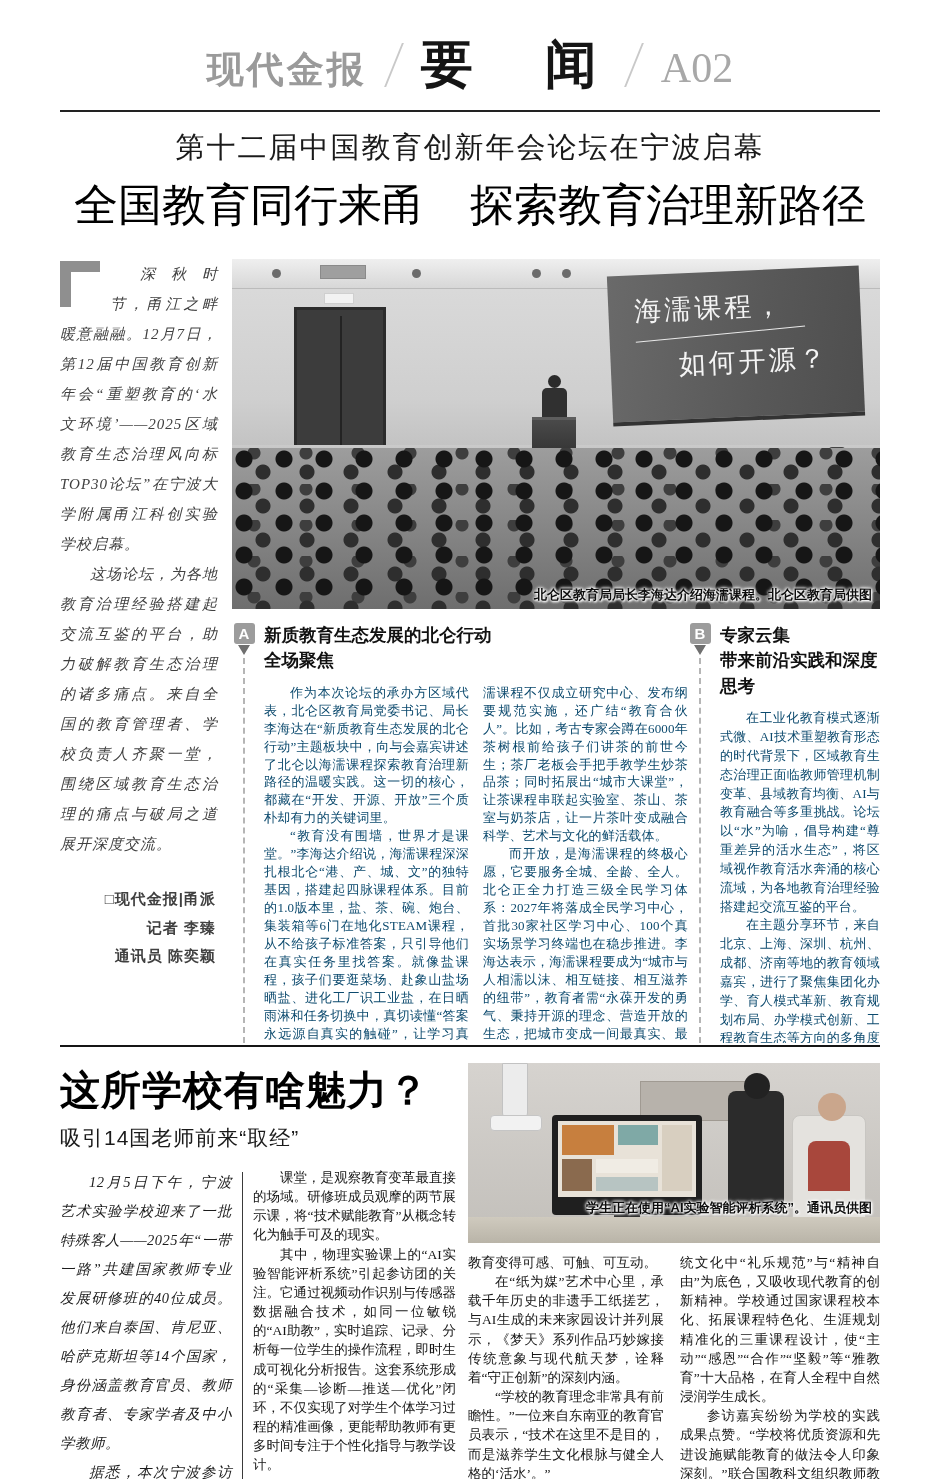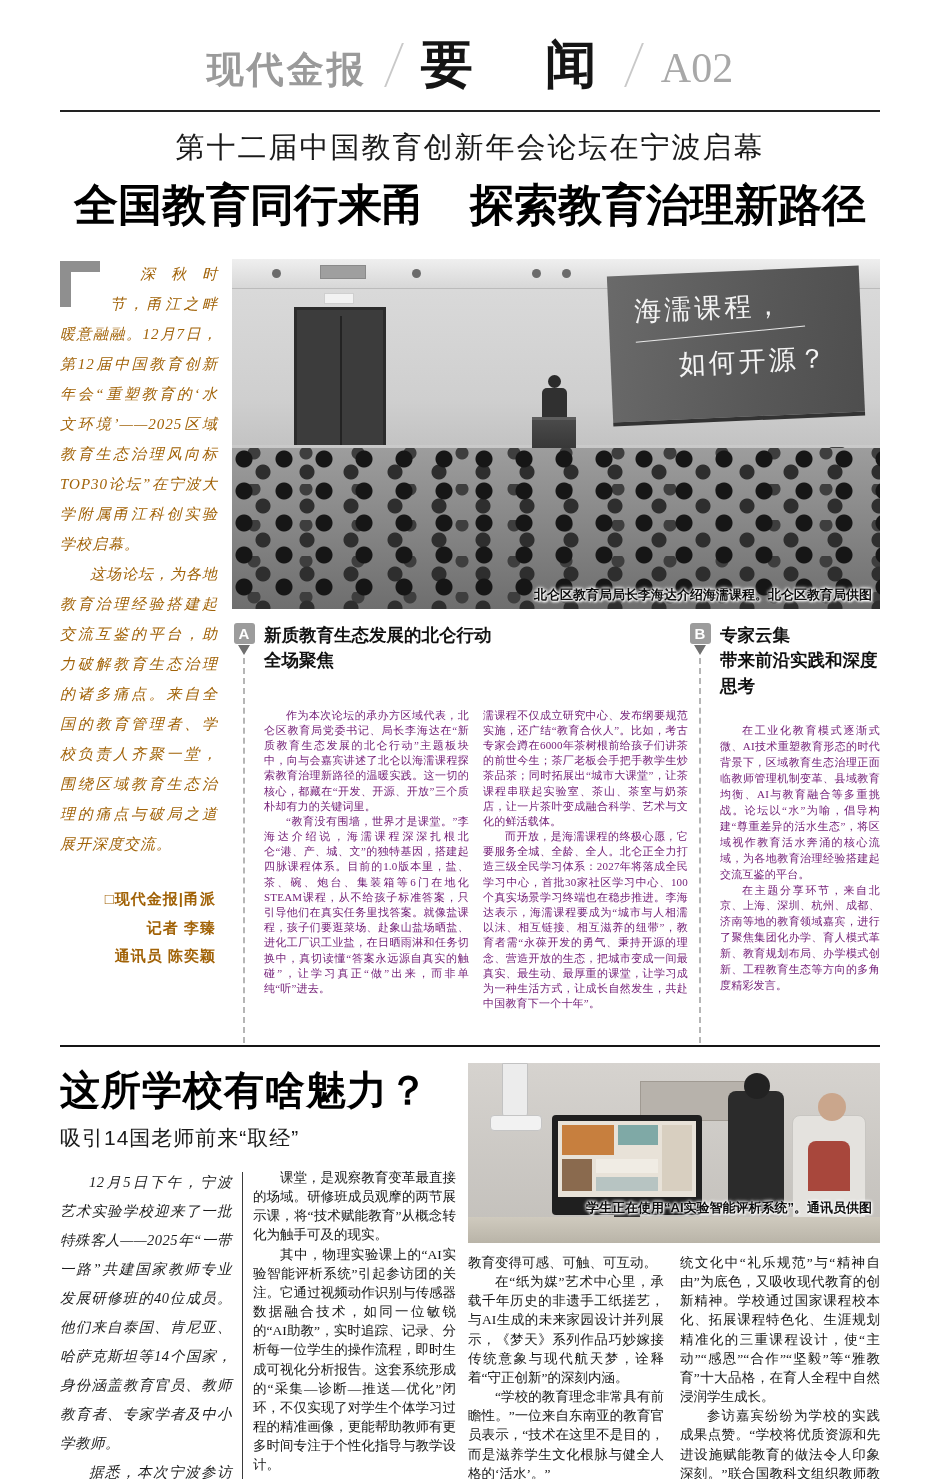--- a/index.html
+++ b/index.html
@@ -15,25 +15,25 @@
   .masthead { display:flex; align-items:baseline; justify-content:center; gap:26px; margin-top:30px; }
   .paper-name { font-family:"Liberation Sans","DejaVu Sans",sans-serif; font-weight:bold; font-size:37px; color:#9a9a9a; letter-spacing:3px; }
   .section-name { font-family:"Liberation Sans","DejaVu Sans",sans-serif; font-weight:bold; font-size:52px; color:#151515; letter-spacing:10px; }
   .page-no { font-family:"Liberation Serif",serif; font-size:42px; color:#a8a8a8; }
   .slash { width:2px; height:44px; background:#c9c9c9; transform:skewX(-22deg); align-self:center; }
   .head-rule { border-top:2px solid #222; margin-top:10px; }
   .dateline { text-align:center; font-family:"Liberation Sans",sans-serif; font-size:12.5px; color:#333; margin-top:8px; letter-spacing:1px; }
 
   
   .kicker { text-align:center; font-family:"Liberation Sans",sans-serif; font-size:29px; color:#1a1a1a; letter-spacing:2px; margin-top:16px; font-weight:500; }
-  .headline1 { text-align:center; font-family:"Liberation Sans",sans-serif; font-weight:700; font-size:44px; color:#000; margin-top:8px; letter-spacing:0px; }
+  .headline1 { text-align:center; font-family:"Liberation Sans",sans-serif; font-weight:400; font-size:44px; color:#000; margin-top:8px; letter-spacing:0px; }
 
   
   .main-row { display:flex; margin-top:24px; }
-  .introcol { width:158px; flex:none; font-size:15px; line-height:2.0; letter-spacing:1px; text-align:justify; font-style:italic; color:#a16207; }
+  .introcol { width:158px; flex:none; font-size:15px; line-height:2.0; letter-spacing:1px; text-align:justify; font-style:italic; color:#404040; }
   .corner-L { float:left; width:40px; height:46px; border-left:11px solid #8f8f8f; border-top:11px solid #8f8f8f; margin:2px 10px 2px 0; }
   .introcol p { text-indent:2em; }
   .byline1 { margin-top:26px; font-style:normal; font-family:"Liberation Sans",sans-serif; font-weight:bold; font-size:15px; text-align:right; line-height:1.9; padding-right:2px; }
 
   
   .photo-wrap1 { margin-left:14px; flex:1; }
   .photo1 { position:relative; width:648px; height:350px; overflow:hidden;
     background:linear-gradient(#dcdcdc 0%,#cfcfcf 40%,#bdbdbd 60%); }
   .ceiling { position:absolute; top:0; left:0; right:0; height:30px; background:linear-gradient(#efefef,#d7d7d7); border-bottom:1px solid #bbb; }
   .ceil-dot { position:absolute; top:10px; width:9px; height:9px; border-radius:50%; background:#6b6b6b; }
@@ -66,21 +66,21 @@
   .sections-row { display:flex; margin-top:14px; height:420px; overflow:hidden; margin-left:163px; }
   .marker-col { width:24px; flex:none; display:flex; flex-direction:column; align-items:center; }
   .marker-badge { width:21px; height:21px; background:#9c9c9c; color:#fff; font-family:"Liberation Sans",sans-serif; font-weight:bold; font-size:15px; text-align:center; line-height:21px; border-radius:3px; }
   .marker-pin { width:0; height:0; border-left:6px solid transparent; border-right:6px solid transparent; border-top:10px solid #6f6f6f; margin-top:1px; }
   .dash-line { flex:1; width:0; border-left:2px dashed #b5b5b5; margin-top:3px; }
   .sec-content { padding-left:8px; }
   .secA { width:432px; flex:none; }
   .secB { flex:1; }
   .sec-title { font-family:"Liberation Sans",sans-serif; font-weight:bold; font-size:17.5px; line-height:1.45; color:#111; margin-bottom:10px; }
   .two-cols { display:flex; gap:14px; }
-  .bodycol { flex:1; font-size:11px; line-height:1.38; text-align:justify; letter-spacing:0.2px; color:#701a75;margin-top:24px; }
+  .bodycol { flex:1; font-size:13px; line-height:1.38; text-align:justify; letter-spacing:0.2px; color:#0c4a6e; }
   .bodycol p.ind { text-indent:2em; }
   .secB .bodycol { line-height:1.45; }
 
   .divider { border-top:2px solid #151515; margin-top:2px; }
 
   
   .a2-row { display:flex; margin-top:16px; }
   .a2-left { width:396px; flex:none; }
   .headline2 { font-family:"Liberation Sans",sans-serif; font-weight:900; font-size:40px; color:#000; letter-spacing:1px; }
   .subhead2 { font-family:"Liberation Sans",sans-serif; font-size:21px; color:#1a1a1a; margin-top:6px; letter-spacing:1px; }

